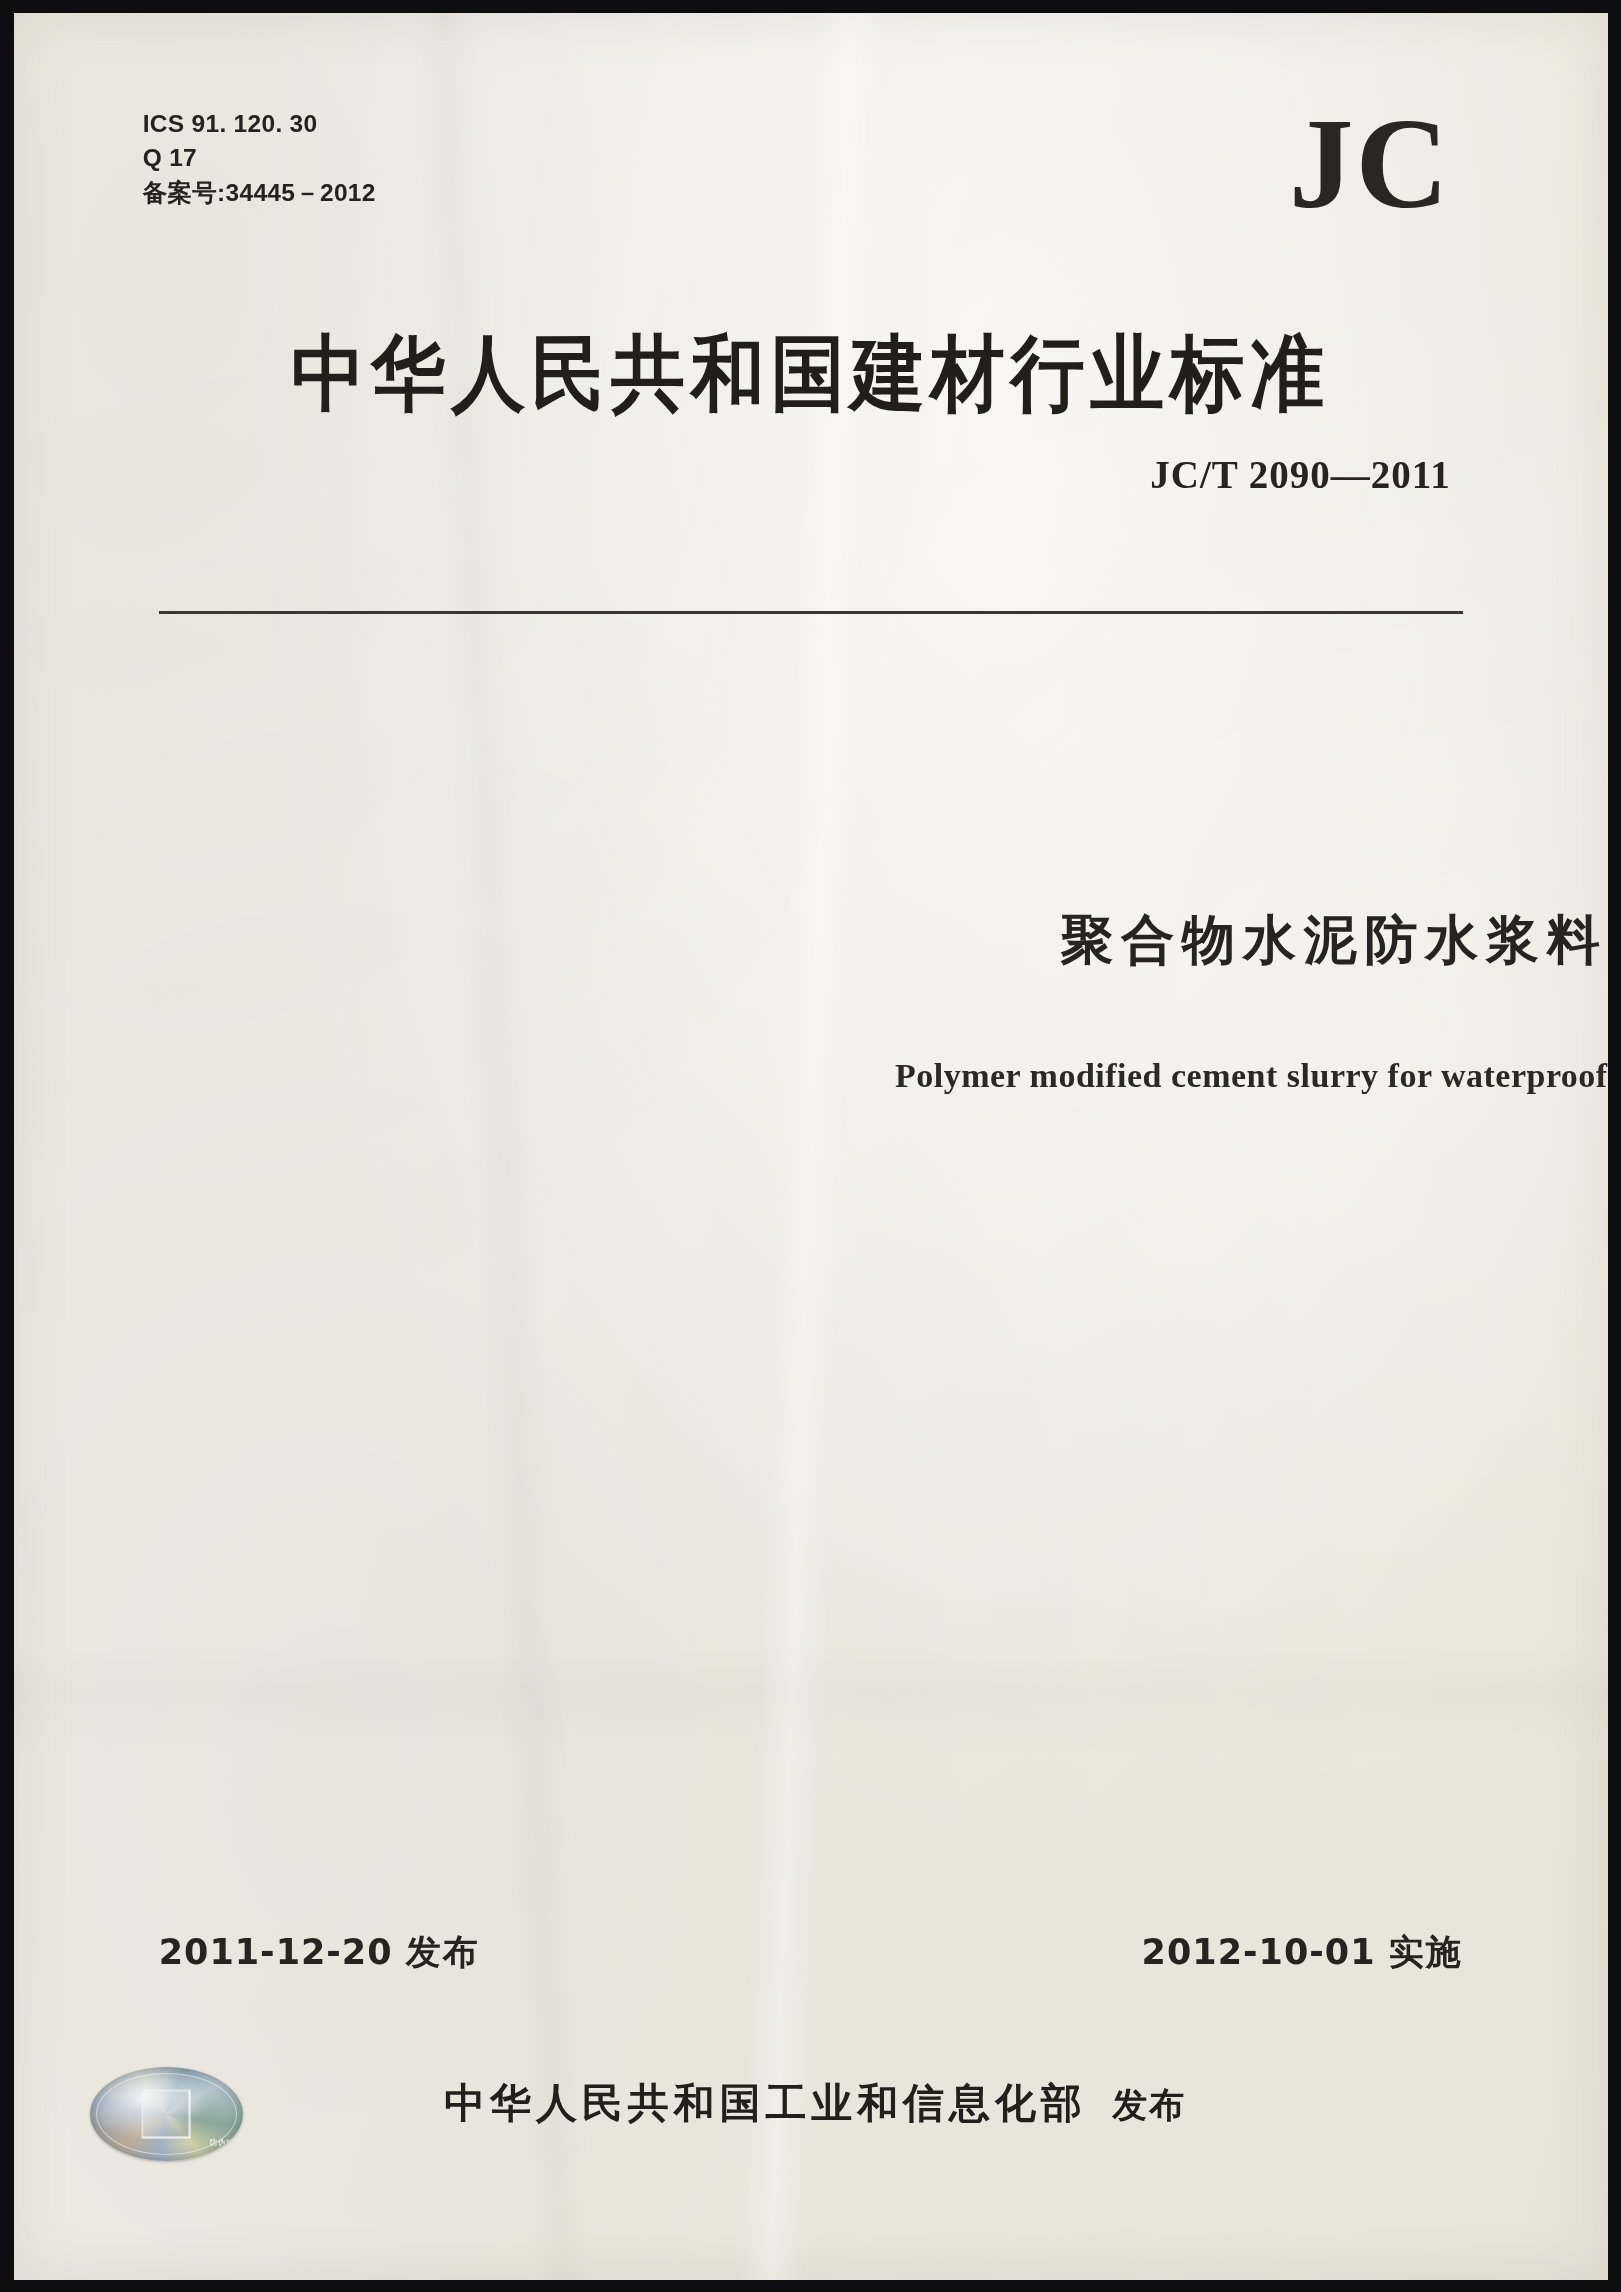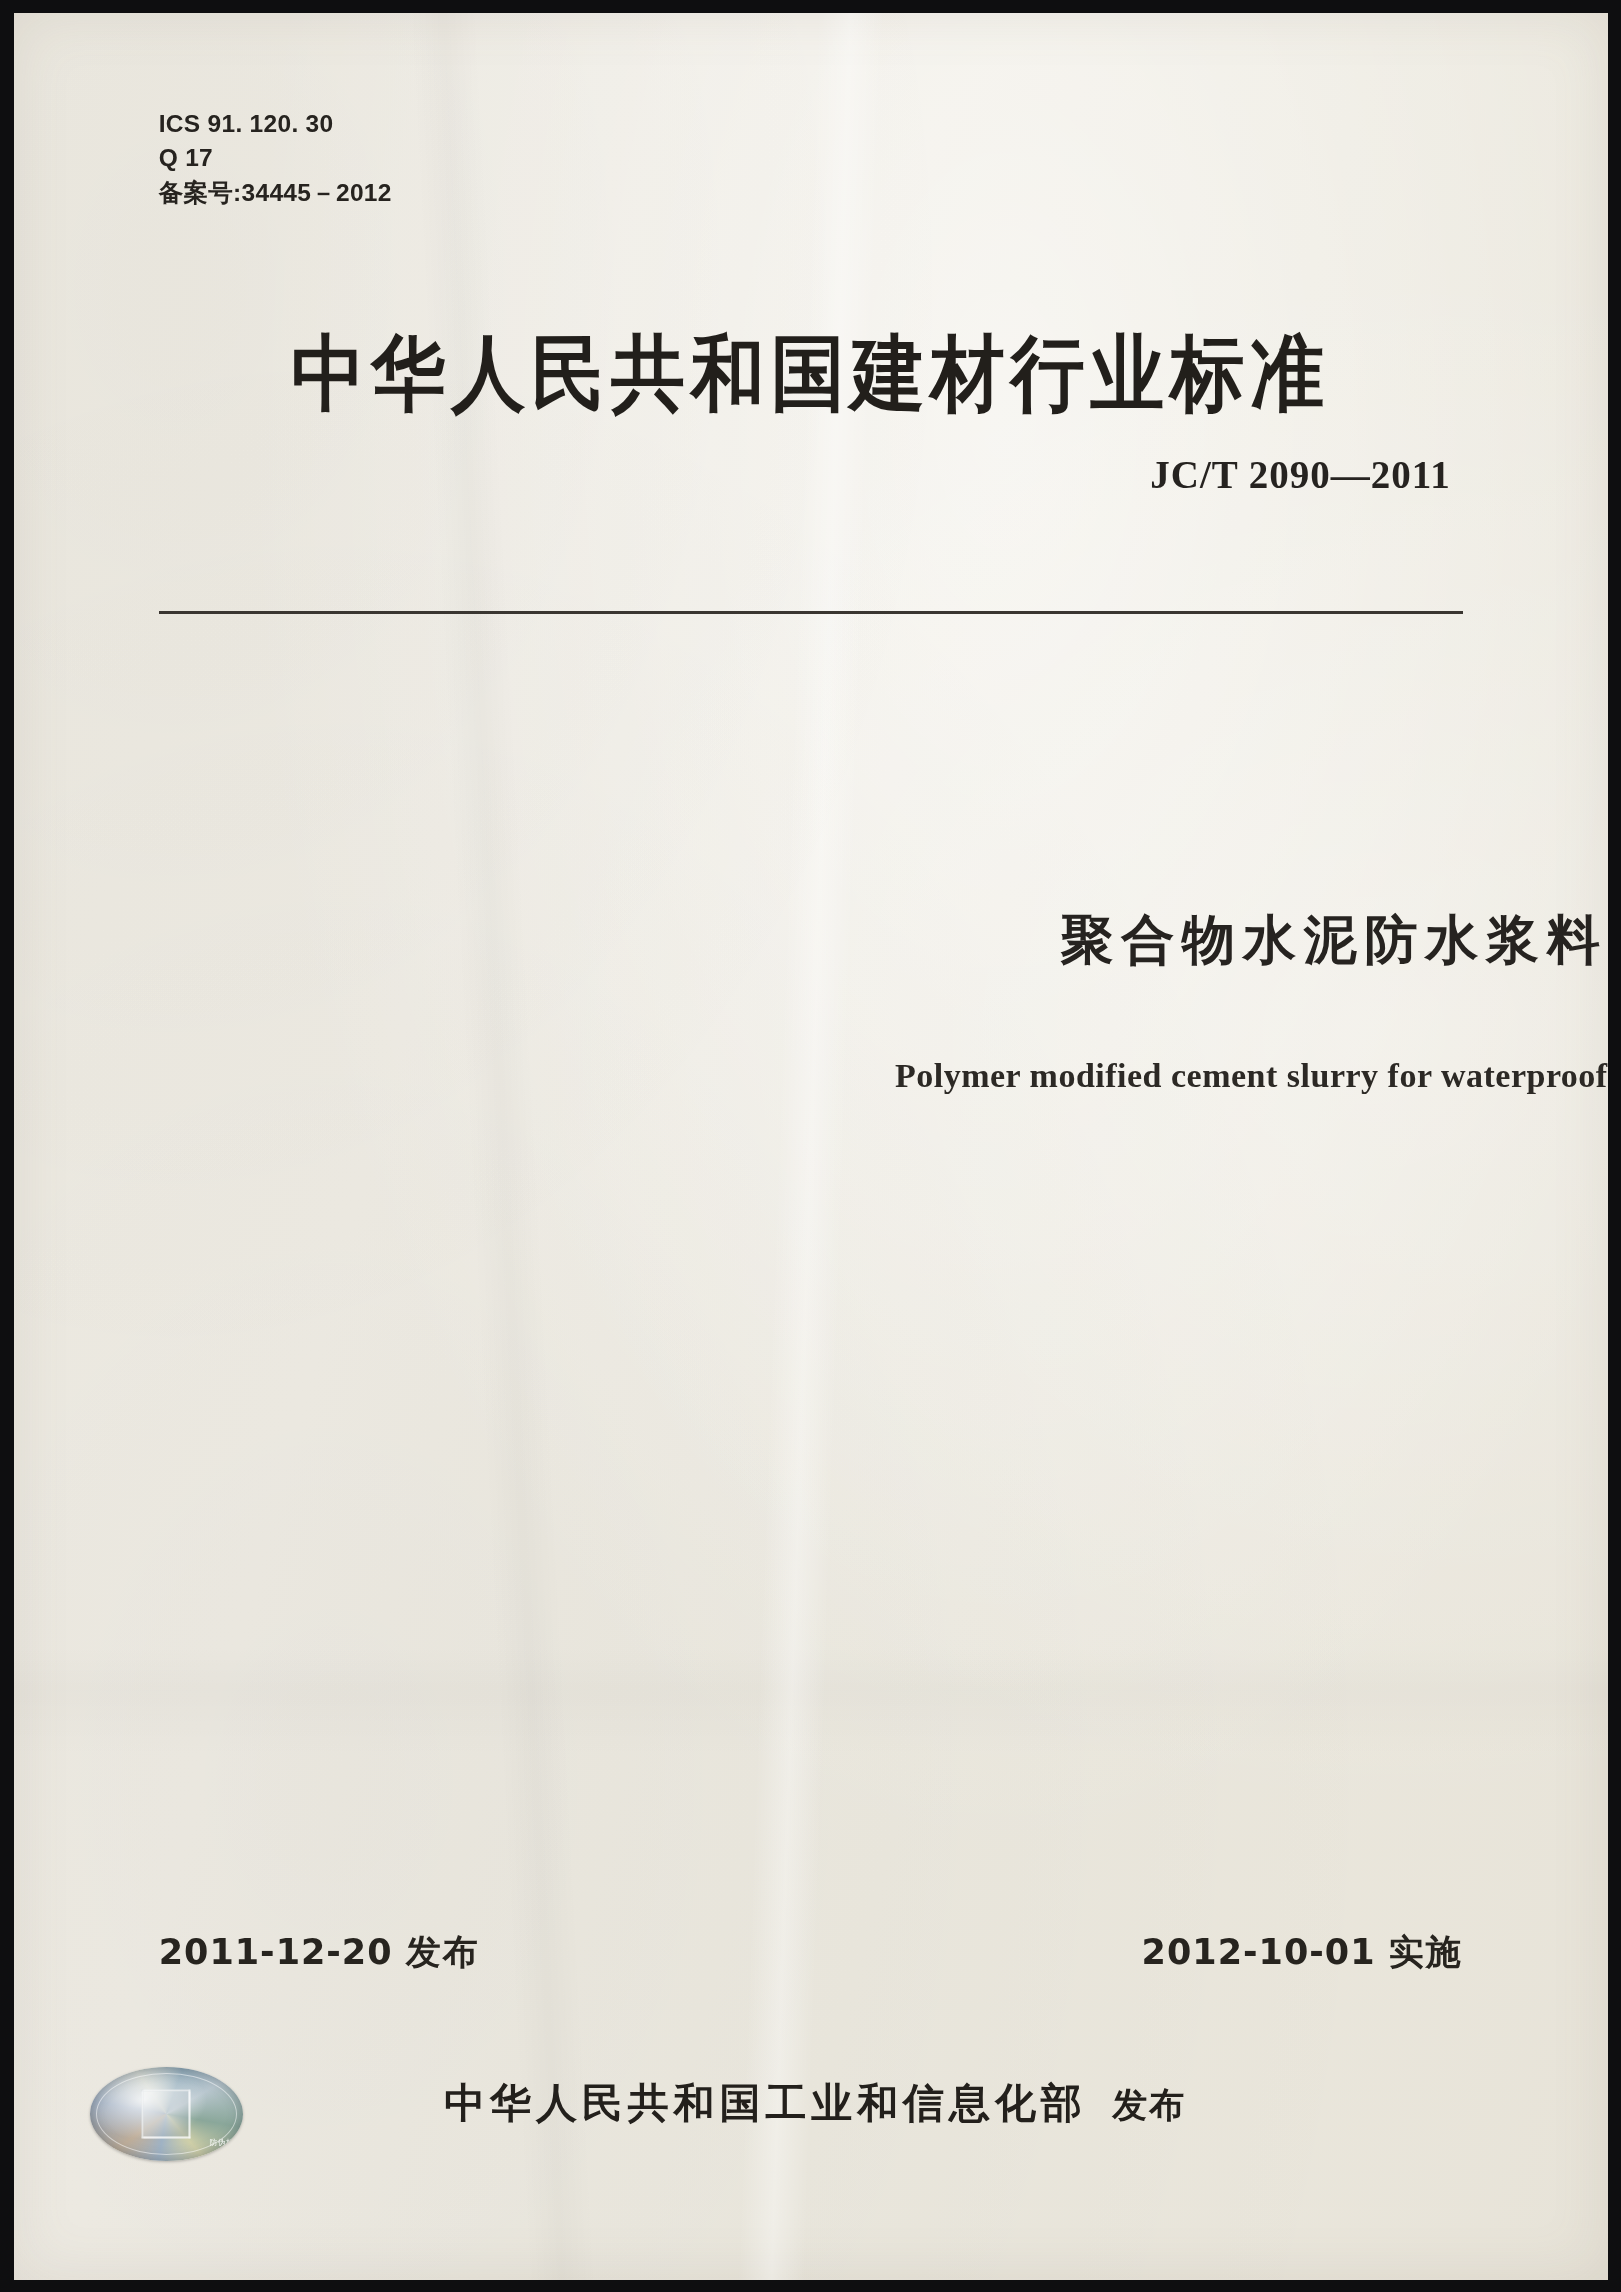--- a/index.html
+++ b/index.html
@@ -67,21 +67,20 @@
   .meta {
     position: absolute;
     left: 129px;
     top: 94px;
     color: #26231f;
     font-size: 24.5px;
     line-height: 1.42;
     font-weight: bold;
     letter-spacing: 0.3px;
     font-family: "Liberation Sans", sans-serif;
-    margin-left: 16px;
   }
   .meta div { white-space: pre; }
 
   
   .jc-logo {
     position: absolute;
     right: 157px;
     top: 86px;
     font-family: "Liberation Serif", serif;
     font-weight: bold;
@@ -241,20 +240,21 @@
 <div class="scan">
   <div class="page">
     <div class="content">
 
       <div class="meta">
         <div>ICS 91. 120. 30</div>
         <div>Q 17</div>
         <div>备案号:34445－2012</div>
       </div>
 
+      <div class="jc-logo">JC</div>
 
       <div class="cn-title">中华人民共和国建材行业标准</div>
 
       <div class="std-no">JC/T  2090—2011</div>
 
       <div class="rule"></div>
 
       <div class="subject-cn">聚合物水泥防水浆料</div>
       <div class="subject-en">Polymer modified cement slurry for waterproof</div>
 

